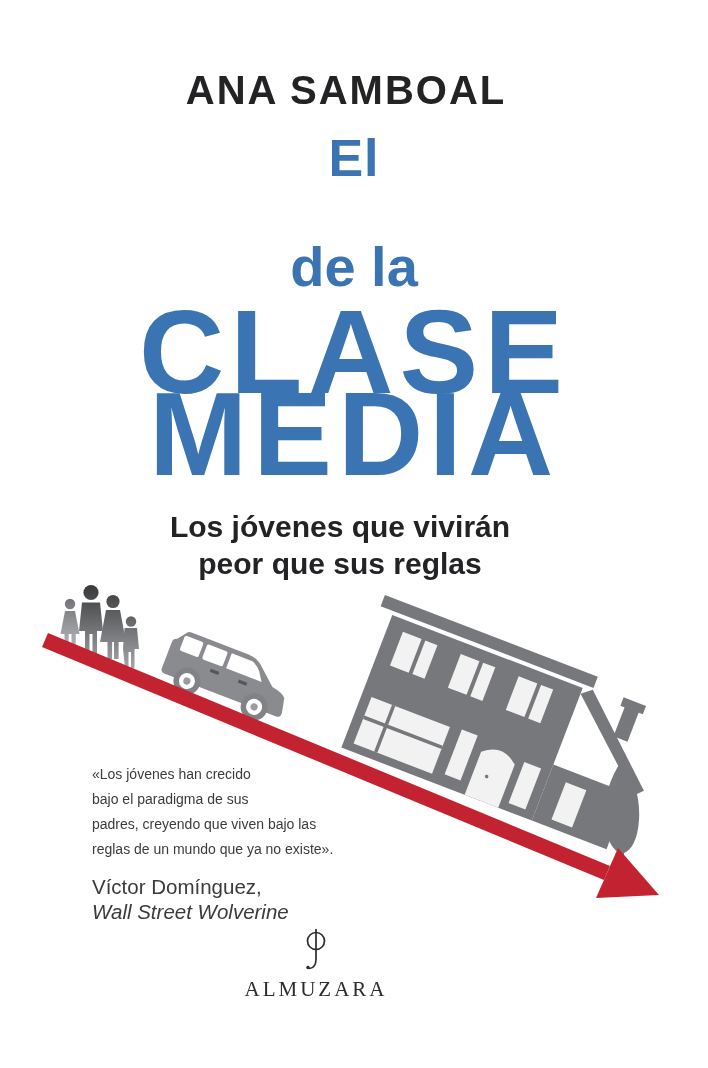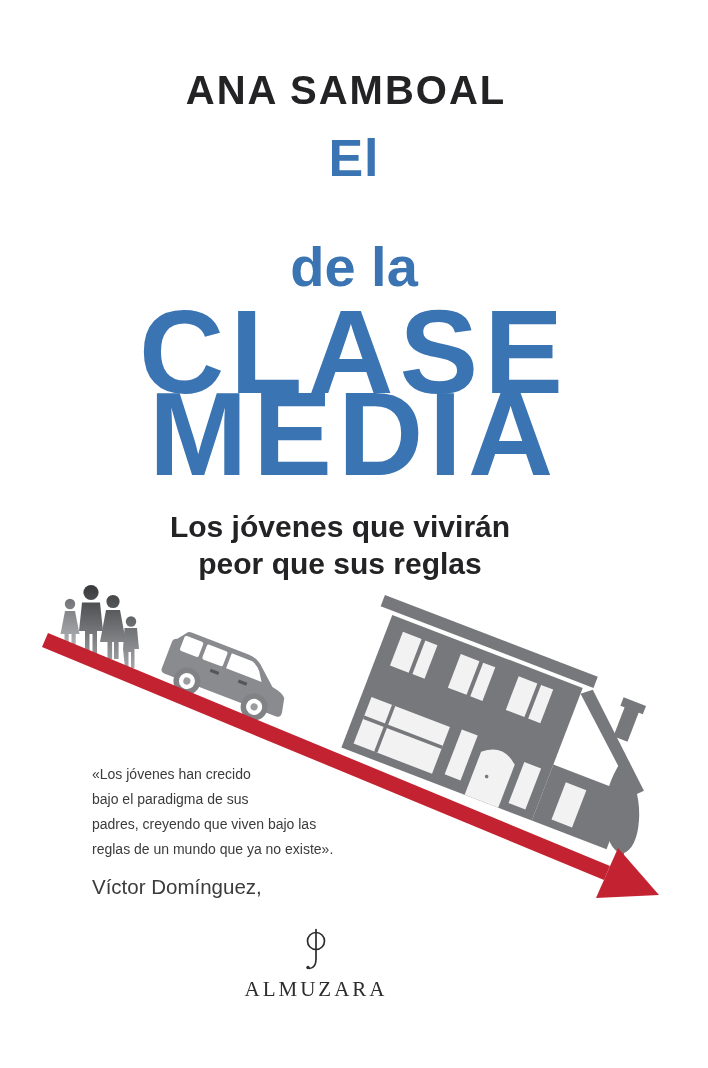--- a/index.html
+++ b/index.html
@@ -165,20 +165,21 @@
 
   <div class="quote">
     <div>«Los jóvenes han crecido</div>
     <div>bajo el paradigma de sus</div>
     <div>padres, creyendo que viven bajo las</div>
     <div>reglas de un mundo que ya no existe».</div>
   </div>
 
   <div class="attribution">
     <div>Víctor Domínguez,</div>
+    <div class="source">Wall Street Wolverine</div>
   </div>
 
   <div class="publisher">
     <svg width="30" height="46" viewBox="0 0 30 46" xmlns="http://www.w3.org/2000/svg">
       <circle cx="15" cy="13" r="8.5" fill="none" stroke="#2c2c2e" stroke-width="1.7"></circle>
       <path d="M15 1.5 L15 31 Q15 40 8.5 40.5" fill="none" stroke="#2c2c2e" stroke-width="1.7" stroke-linecap="round"></path>
       <circle cx="7" cy="39.5" r="1.7" fill="#2c2c2e"></circle>
     </svg>
     <div class="publisher-name">ALMUZARA</div>
   </div>

